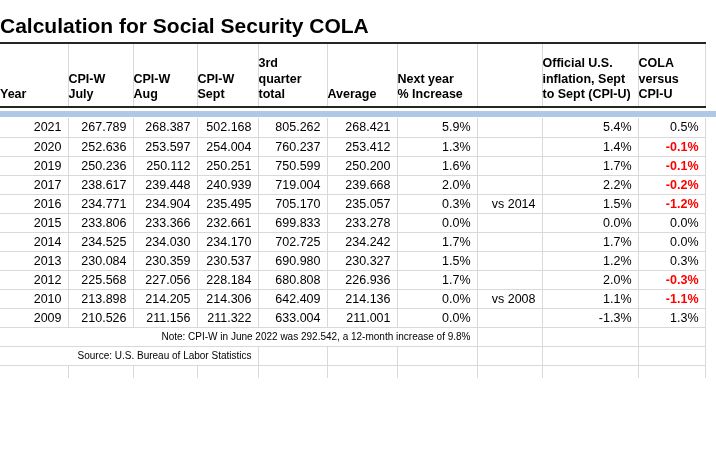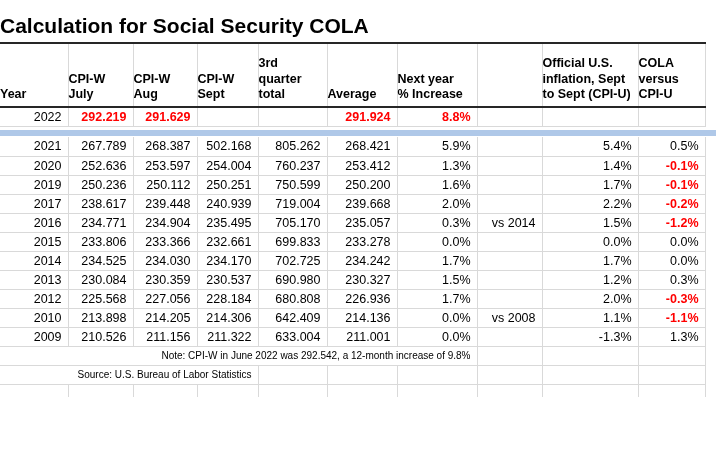--- a/index.html
+++ b/index.html
@@ -109,32 +109,20 @@
         <th></th>
         <th>Official U.S.
 inflation, Sept
 to Sept (CPI-U)</th>
         <th>COLA
 versus
 CPI-U</th>
       </tr>
     </thead>
     <tbody id="table-body">
-        <tr>
-          <td class="cell-year">2022</td>
-          <td class="cell-july red">292.219</td>
-          <td class="cell-aug red">291.629</td>
-          <td class="cell-sept"></td>
-          <td class="cell-total"></td>
-          <td class="cell-avg red">291.924</td>
-          <td class="cell-increase red">8.8%</td>
-          <td class="cell-vs"></td>
-          <td class="cell-cpiu"></td>
-          <td class="cell-cola"></td>
-        </tr>
         <tr class="band-row">
           <td colspan="10">
             <div class="band" style="background: rgb(175, 200, 232);"></div>
           </td>
         </tr>
         <tr>
           <td class="cell-year">2021</td>
           <td class="cell-july">267.789</td>
           <td class="cell-aug">268.387</td>
           <td class="cell-sept">502.168</td>

